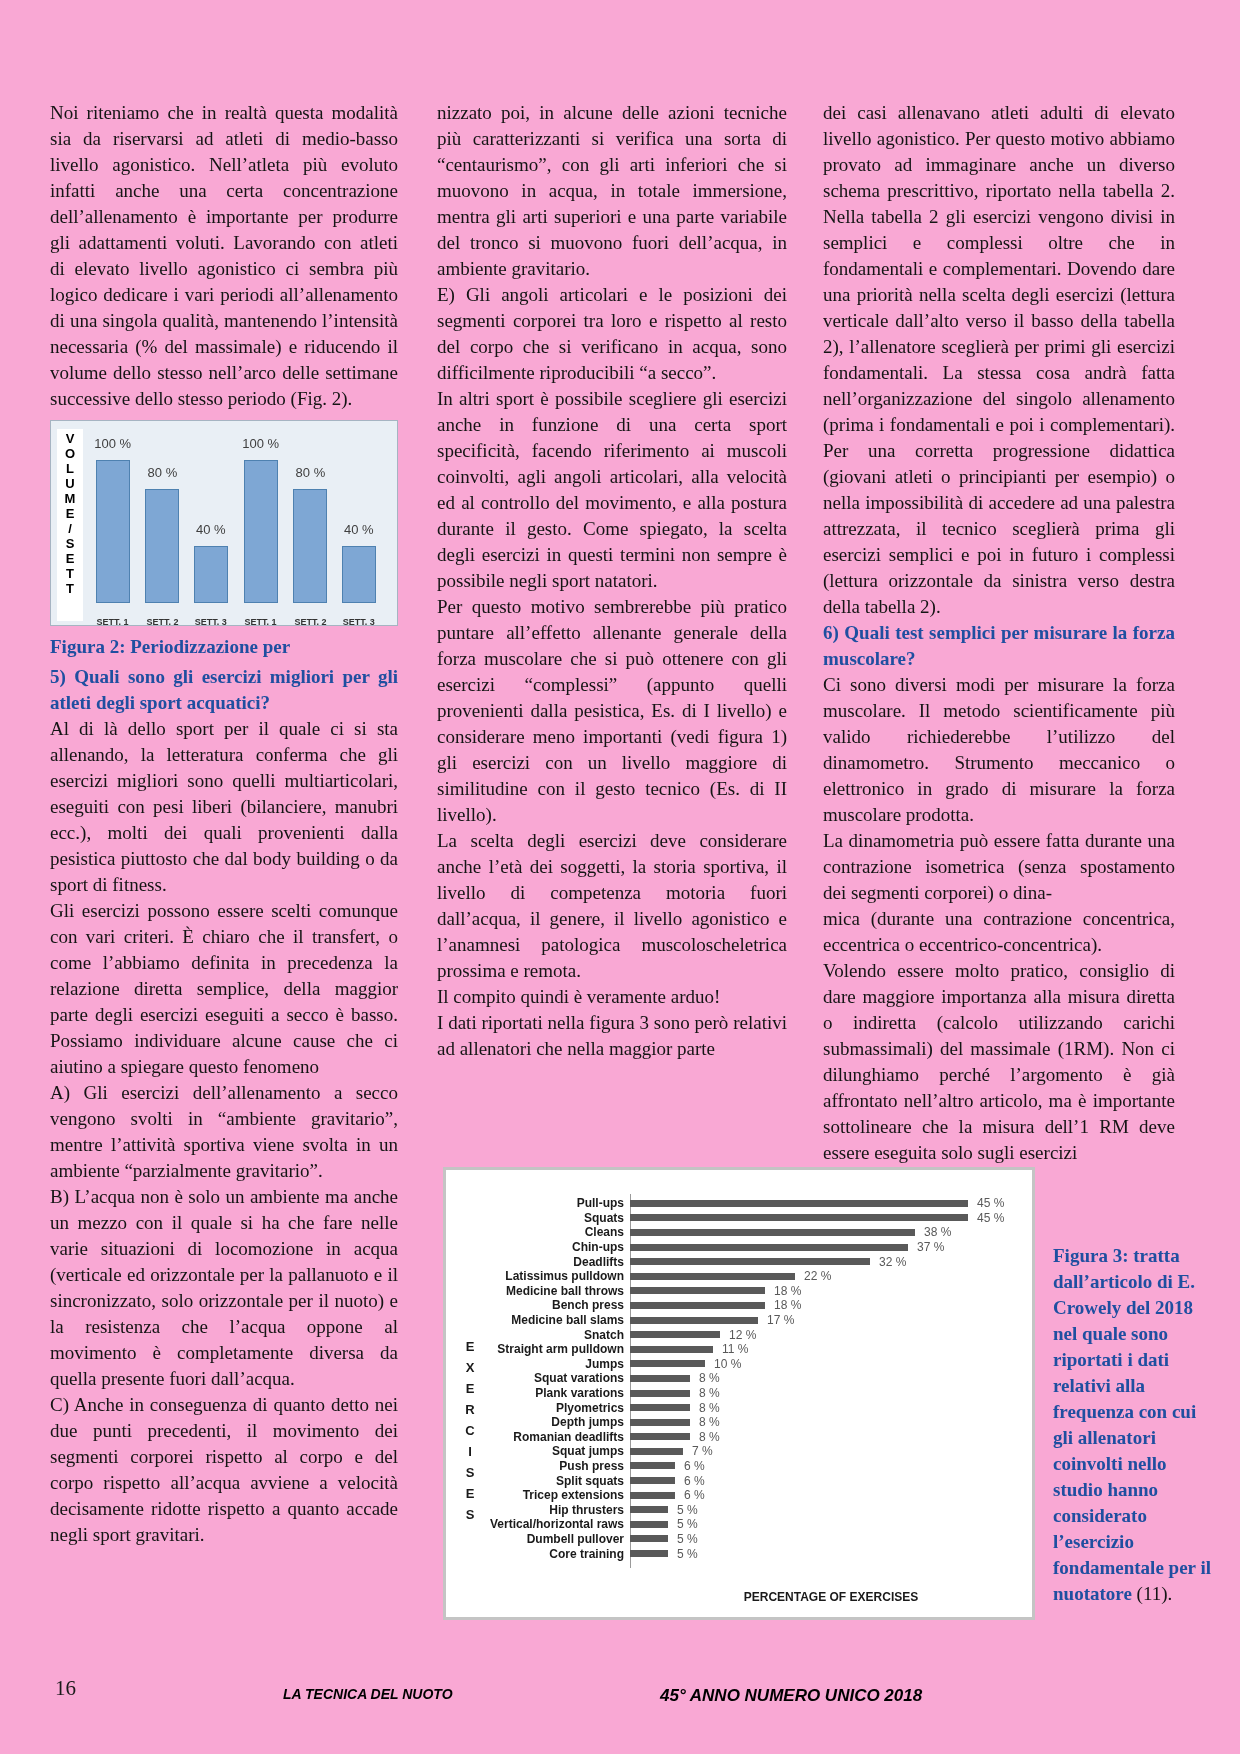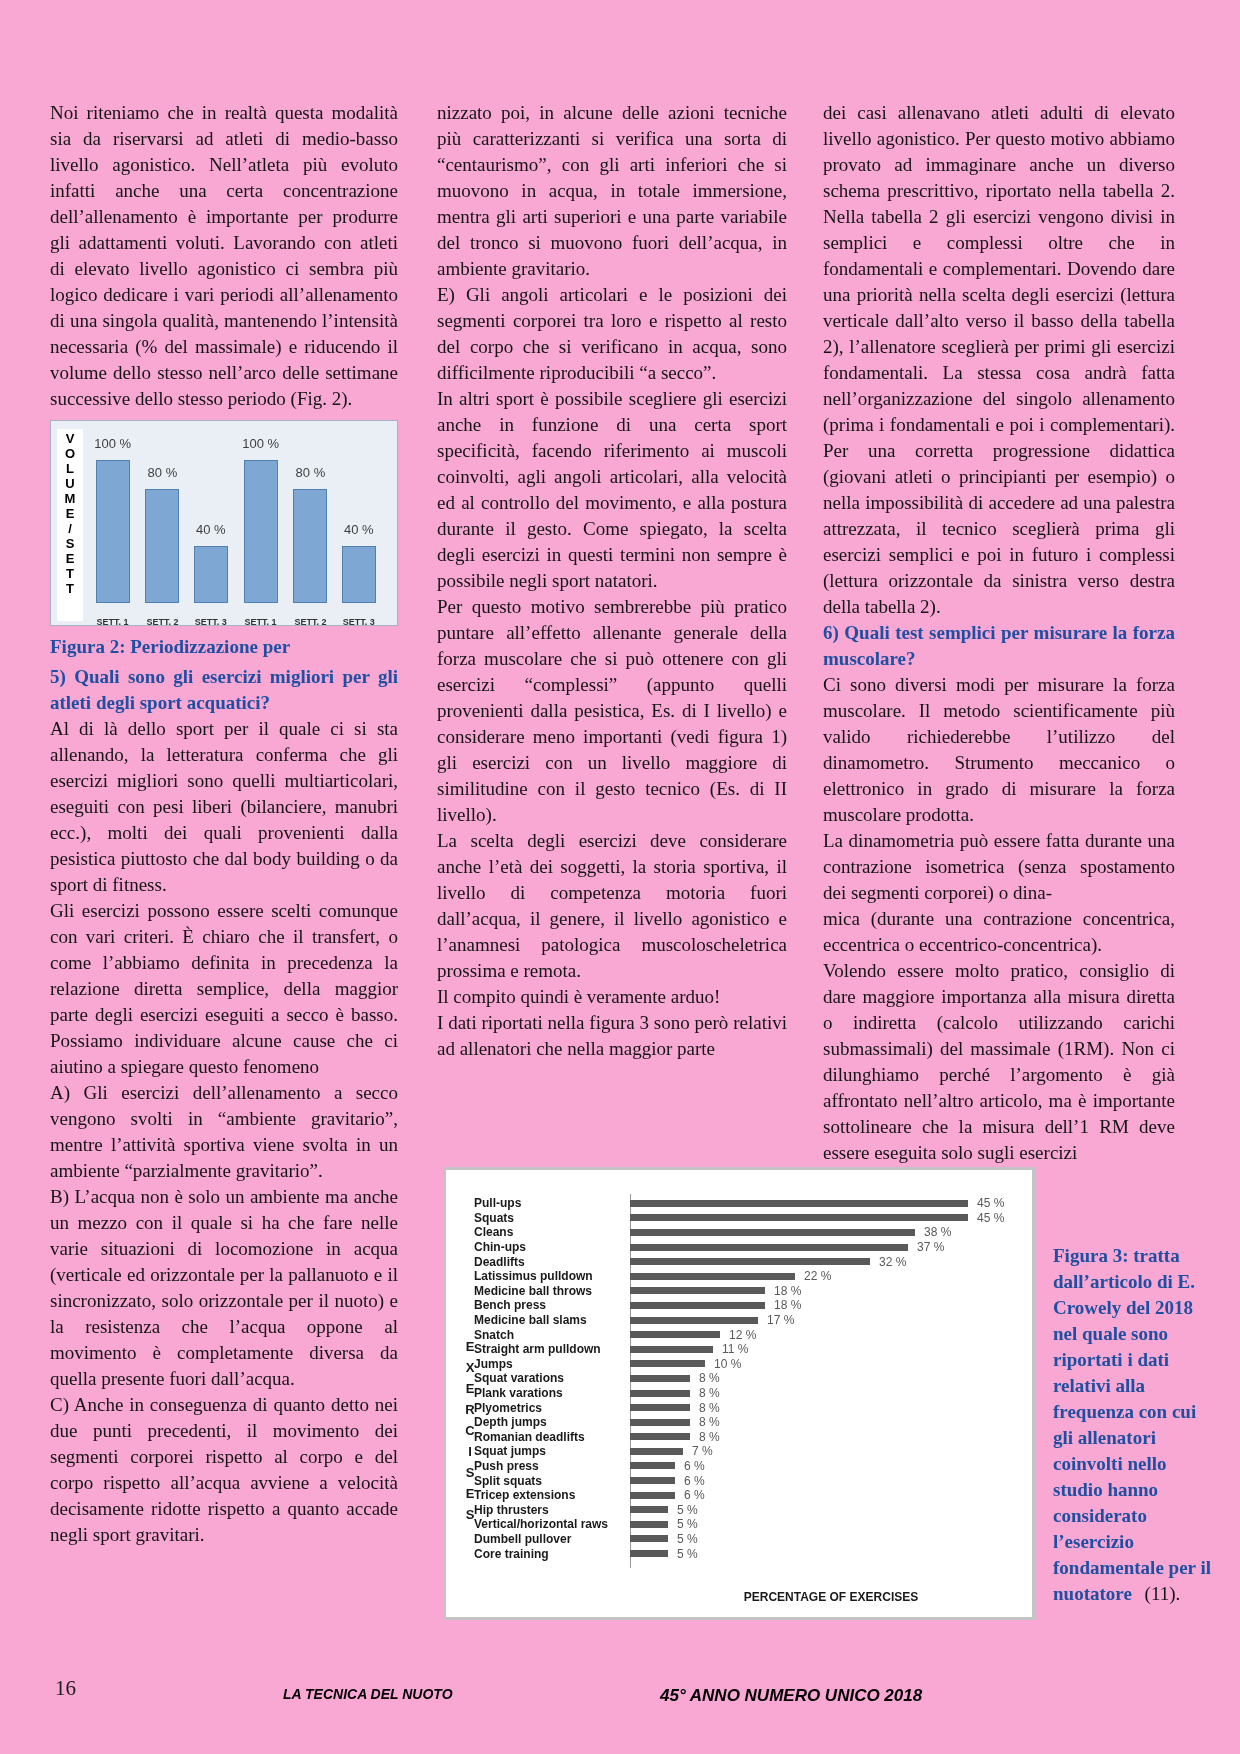--- a/index.html
+++ b/index.html
@@ -27,32 +27,32 @@
   .fig2-cat{font-family:"Liberation Sans",sans-serif;font-weight:bold;font-size:9px;color:#333;
         margin-top:6px;height:12px;white-space:nowrap;}
 
   
   .fig3{position:absolute;left:443px;top:1167px;width:592px;height:453px;
         border:3px solid #c4c4c4;background:#ffffff;box-sizing:border-box;}
   .fig3-ylabel{position:absolute;left:16px;top:166px;width:16px;text-align:center;
         font-family:"Liberation Sans",sans-serif;font-weight:bold;font-size:13px;line-height:21px;color:#1a1a1a;}
   .fig3-rows{position:absolute;left:28px;top:26px;}
   .fig3-row{display:flex;align-items:center;height:14.6px;}
-  .fig3-cat{width:150px;text-align:left;font-family:"Liberation Sans",sans-serif;font-weight:bold;
+  .fig3-cat{width:150px;text-align:right;font-family:"Liberation Sans",sans-serif;font-weight:bold;
         font-size:12px;color:#1a1a1a;white-space:nowrap;margin-right:6px;}
   .fig3-bar{height:7px;}
   .fig3-val{font-family:"Liberation Sans",sans-serif;font-size:12px;color:#595959;margin-left:9px;white-space:nowrap;}
   .fig3-axis{position:absolute;left:184px;top:24px;height:374px;width:1px;background:#9a9a9a;}
   .fig3-xlabel{position:absolute;left:230px;top:420px;width:310px;text-align:center;
         font-family:"Liberation Sans",sans-serif;font-weight:bold;font-size:12px;color:#1a1a1a;}
 
   
   .fig3-caption{position:absolute;left:1053px;top:1243px;width:160px;
         font-size:19px;line-height:26px;font-weight:bold;color:#1f4fa0;text-align:left;}
-  .fig3-caption .ref{color:#151515;font-weight:normal;margin-left:8px;}
+  .fig3-caption .ref{color:#151515;font-weight:normal;}
 
   
   .page-number{position:absolute;left:55px;top:1676px;font-size:21px;color:#1a1a1a;}
   .footer-journal{position:absolute;left:283px;top:1686px;font-family:"Liberation Sans",sans-serif;
         font-weight:bold;font-style:italic;font-size:14px;color:#000;}
   .footer-issue{position:absolute;left:660px;top:1686px;font-family:"Liberation Sans",sans-serif;
         font-weight:bold;font-style:italic;font-size:17px;color:#000;}
 </style>
 </head>
 <body>

